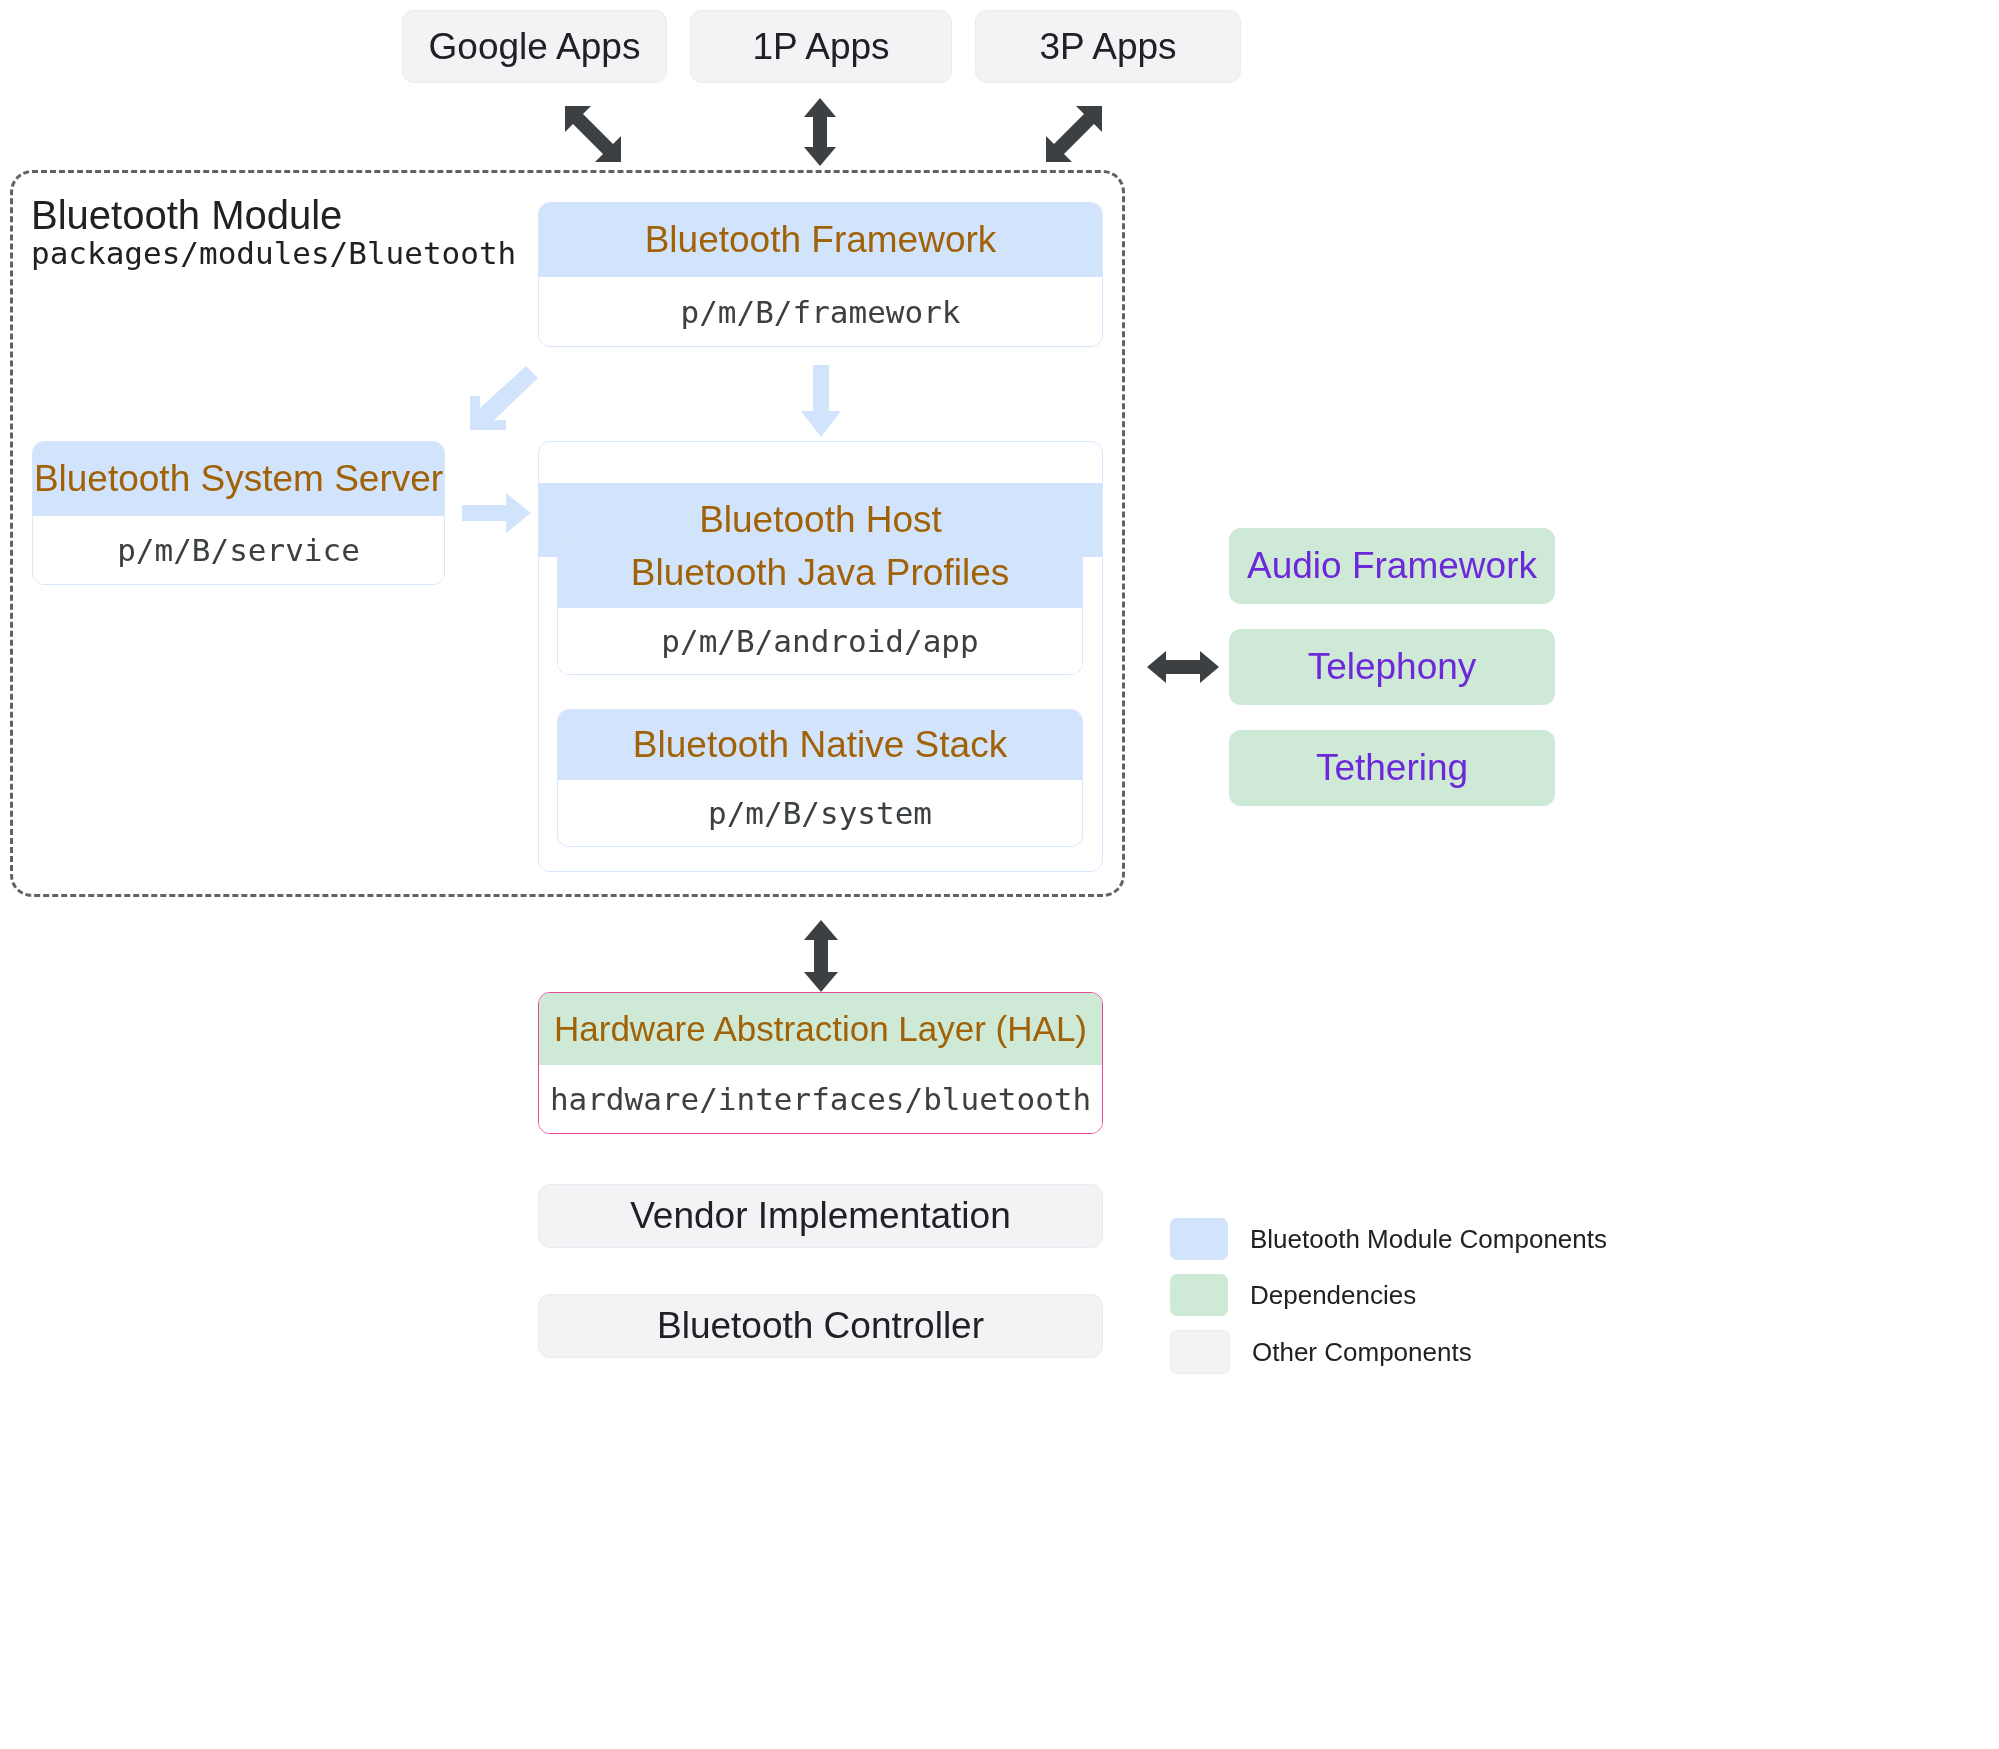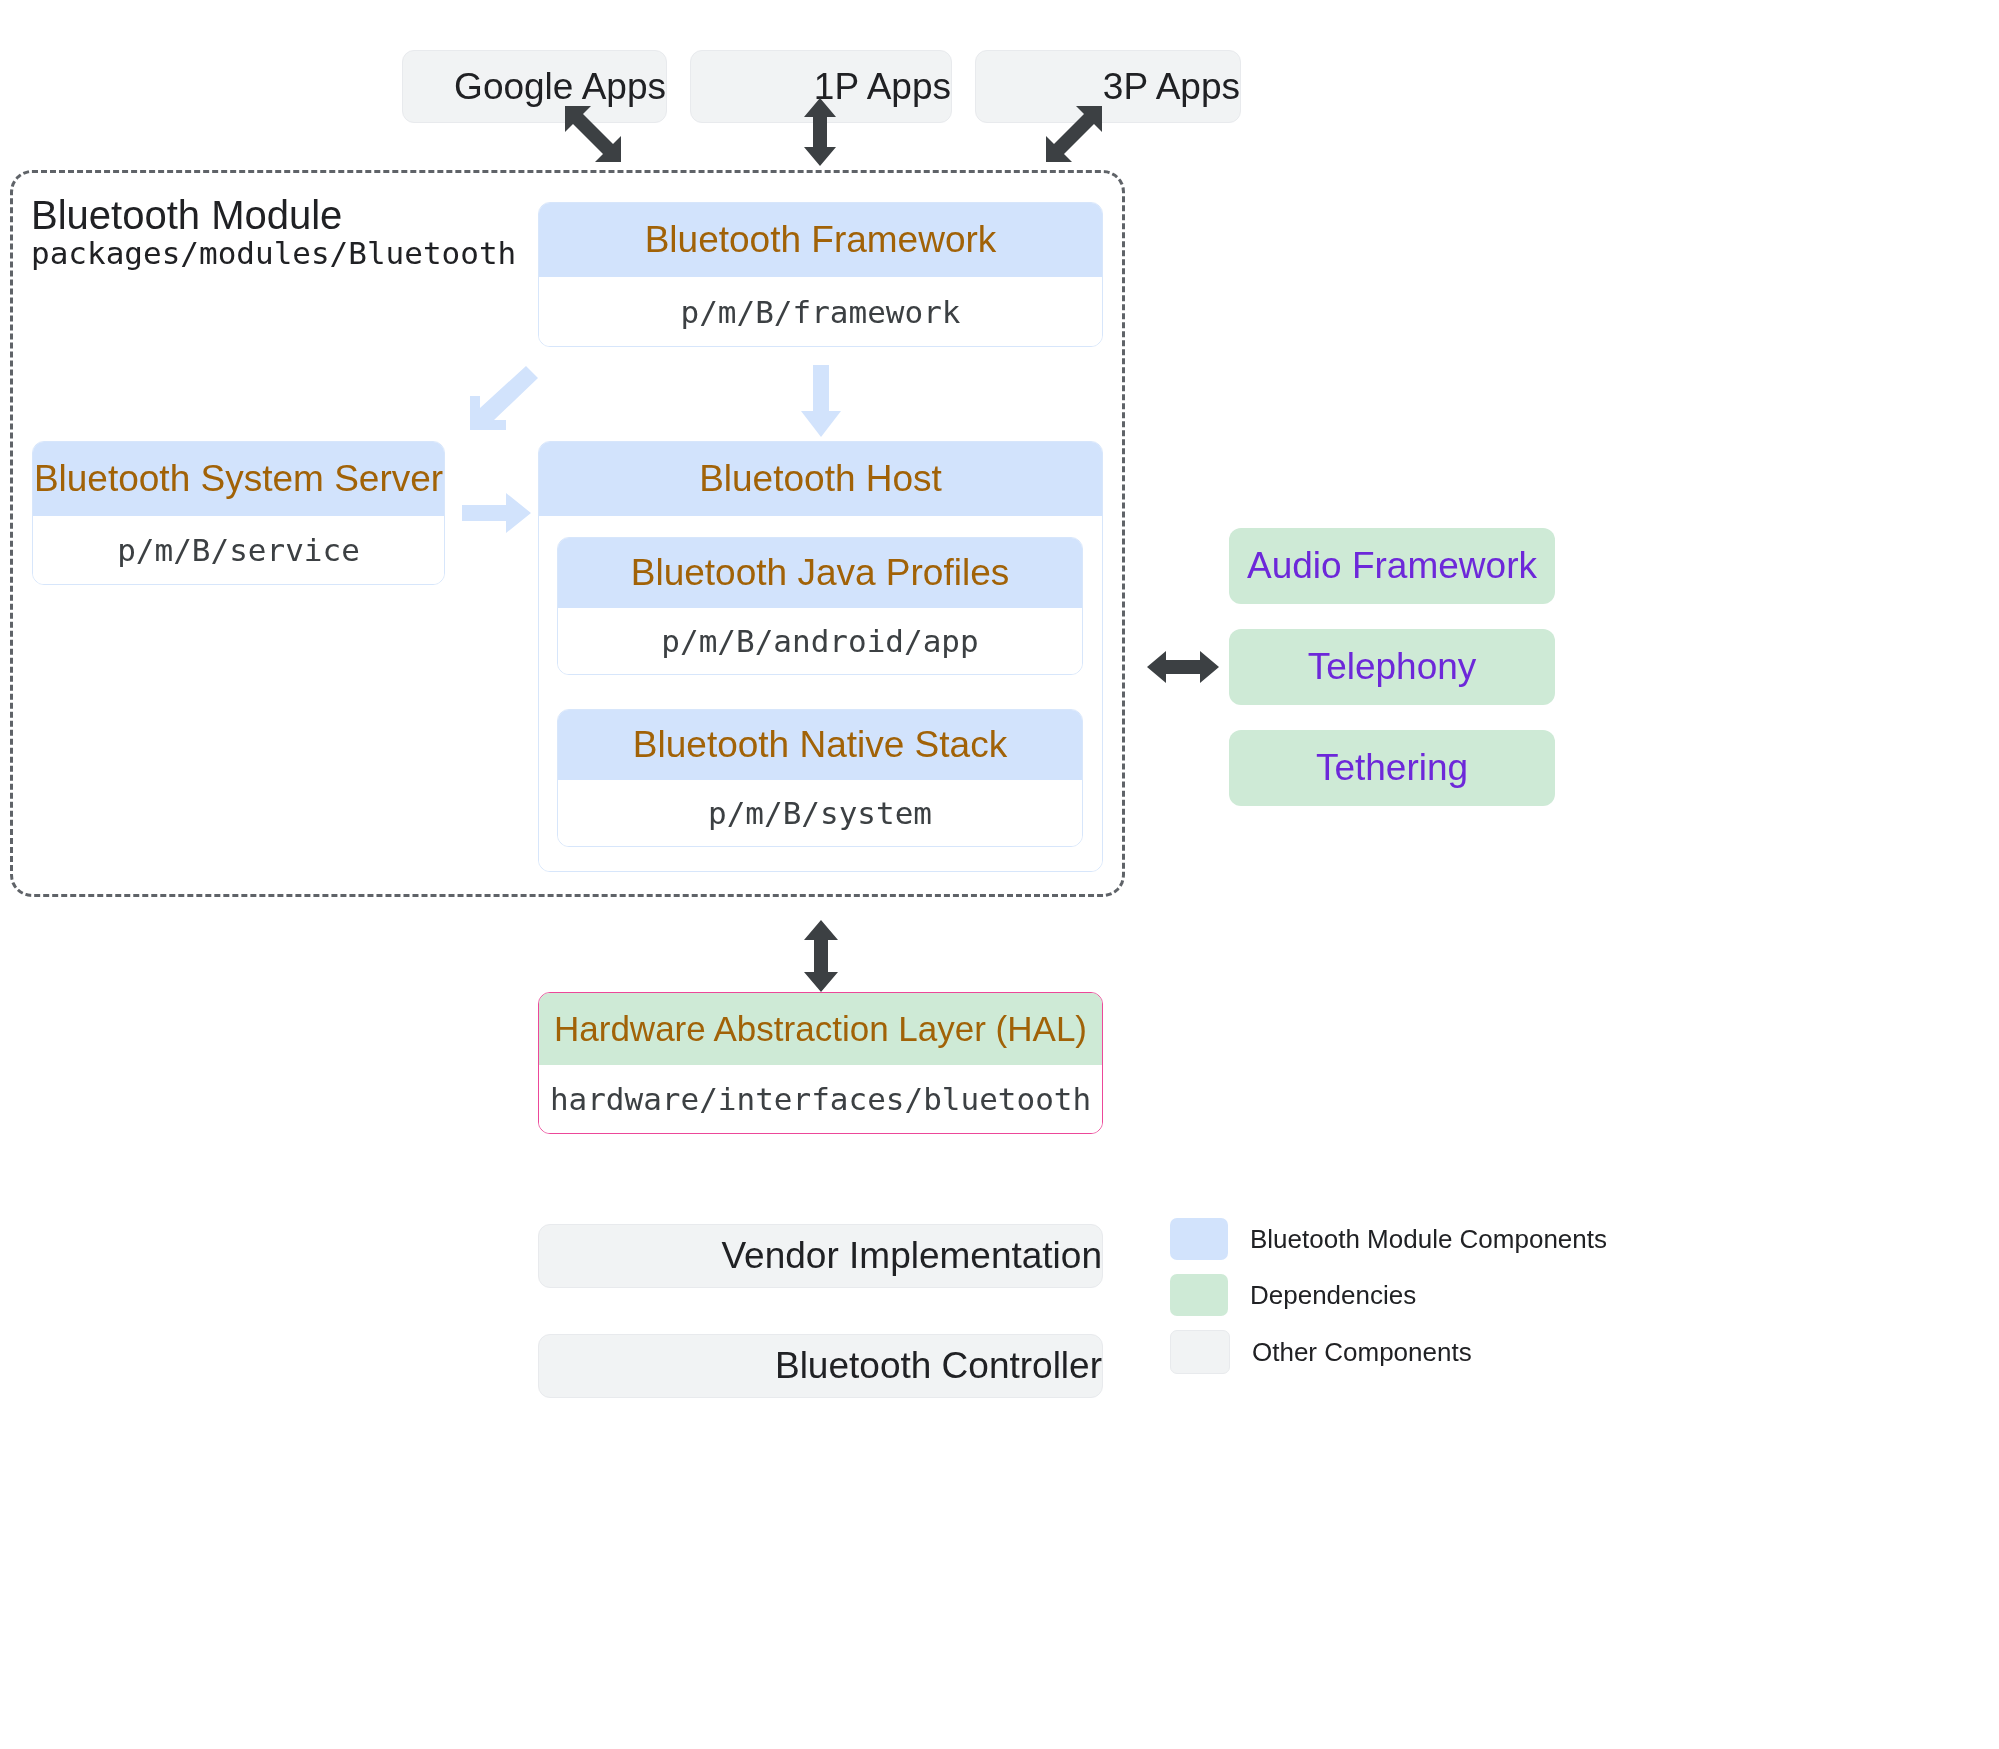--- a/index.html
+++ b/index.html
@@ -18,23 +18,22 @@
   .stage {
     position: absolute;
     inset: 0;
   }
   .box {
     position: absolute;
     box-sizing: border-box;
     border-radius: 12px;
     display: flex;
     align-items: center;
-    justify-content: flex-end;
-    text-align: center;
-    margin-top: 40px;
+    justify-content: center;
+    text-align: center;
   }
   
   .other {
     background: #f1f3f4;
     border: 1px solid #e8eaed;
     color: #202124;
     font-size: 37px;
     font-weight: 400;
   }
   
@@ -190,21 +189,21 @@
     <div class="path">p/m/B/service</div>
   </div>
 
   <svg class="arrow" style="left:462px; top:492px;" width="70" height="42" viewBox="0 0 70 42">
     <g fill="#d2e3fc">
       <path d="M0 13 L44 13 L44 1 L69 21 L44 41 L44 29 L0 29 Z"></path>
     </g>
   </svg>
 
   <div class="card blue" style="left:538px; top:441px; width:565px; height:431px;">
-    <div class="hdr" style="height:74px;">Bluetooth Host</div>
+    <div class="hdr" style="height:74px;margin-top:41px;">Bluetooth Host</div>
     <div class="path" style="display:block;"></div>
   </div>
 
   <div class="card blue" style="left:557px; top:537px; width:526px; height:138px;">
     <div class="hdr" style="height:70px;">Bluetooth Java Profiles</div>
     <div class="path">p/m/B/android/app</div>
   </div>
 
   <div class="card blue" style="left:557px; top:709px; width:526px; height:138px;">
     <div class="hdr" style="height:70px;">Bluetooth Native Stack</div>

